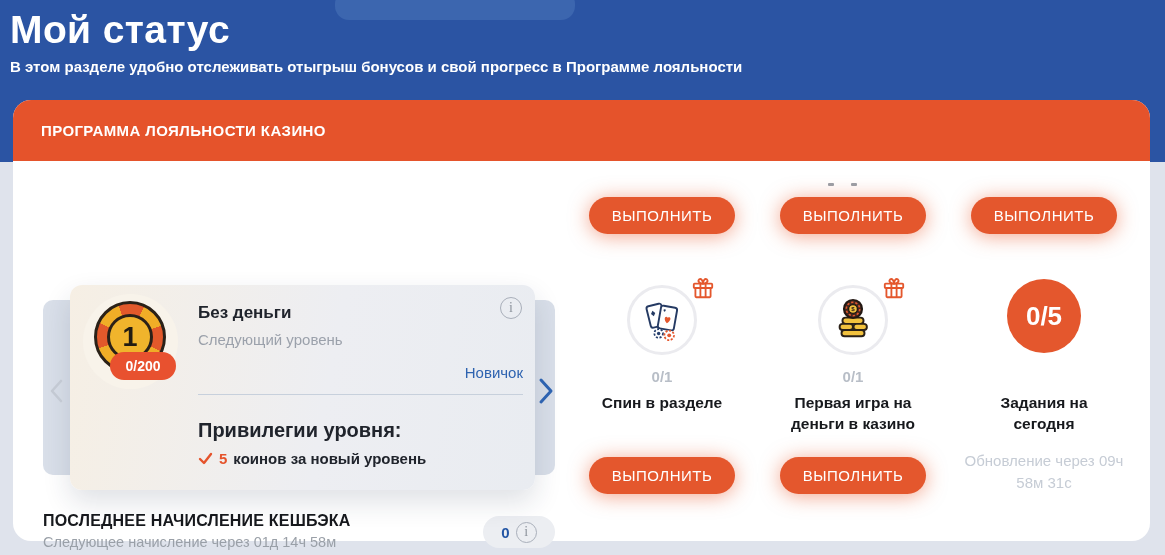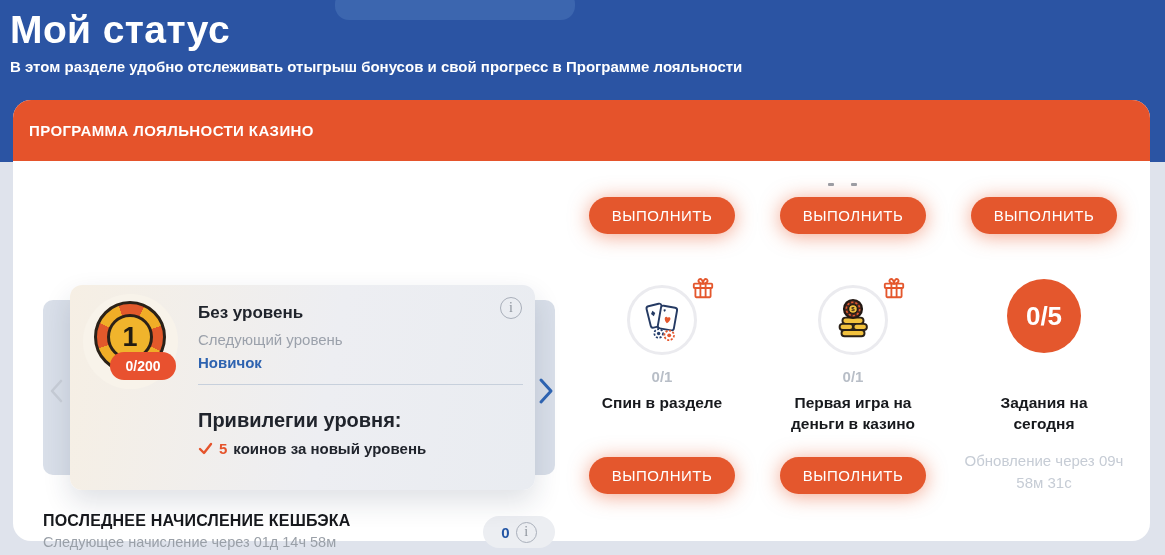--- a/index.html
+++ b/index.html
@@ -11,21 +11,21 @@
 
   .top-tab { position:absolute; left:335px; top:-10px; width:240px; height:30px;
              background:#3c66af; border-radius:14px; }
 
   .page-title { position:absolute; left:10px; top:8px; color:#fff; font-size:39px; font-weight:700; letter-spacing:.4px; }
   .page-subtitle { position:absolute; left:10px; top:58px; color:#fff; font-size:15px; font-weight:600; }
 
   .panel { position:absolute; left:13px; top:100px; width:1137px; height:441px;
            background:#fff; border-radius:18px; }
   .panel-header { position:absolute; left:0; top:0; width:100%; height:61px; background:#e5532b;
-                  border-radius:18px 18px 0 0; display:flex; align-items:center; padding-left:16px; }
+                  border-radius:18px 18px 0 0; display:flex; align-items:center; padding-left:28px; }
   .panel-header-title { color:#fff; font-size:15px; font-weight:700; letter-spacing:.4px; }
 
   
   .side-card { position:absolute; width:45px; height:175px; top:200px; background:#d9dfe9; border-radius:10px; z-index:1; }
   .side-card.left { left:30px; }
   .side-card.right { left:497px; }
   .chevron { position:absolute; z-index:3; cursor:pointer; }
   .chevron.left { left:34px; top:278px; }
   .chevron.right { left:523px; top:277px; }
 
@@ -43,21 +43,21 @@
   .medal-badge { position:absolute; left:27px; top:58px; width:66px; height:28px; background:#e8512f;
                  border-radius:15px; display:flex; align-items:center; justify-content:center;
                  color:#ffffff; font-size:14px; font-weight:700; z-index:2; }
   .info-circle { width:22px; height:22px; border:1.5px solid #a9afba; border-radius:50%; color:#8d939c;
                  display:flex; align-items:center; justify-content:center; cursor:pointer;
                  font-family:"Liberation Serif","DejaVu Serif",serif; font-size:14px; background:transparent; }
   .lc-info { position:absolute; right:13px; top:12px; }
   .lc-text { position:absolute; left:128px; top:18px; width:325px; }
   .lc-title { font-size:17px; font-weight:700; color:#20242c; }
   .lc-next-label { margin-top:8px; font-size:15px; color:#9ba1ab; }
-  .lc-next-name { margin-top:6px; font-size:15px; font-weight:700; color:#2e63b0; cursor:pointer; }
+  .lc-next-name { margin-top:16px; font-size:15px; font-weight:400; color:#2e63b0; cursor:pointer;text-align:right; }
   .lc-divider { margin-top:13px; height:1px; background:#c7d0dc; width:100%; }
   .lc-priv-heading { margin-top:24px; font-size:20px; font-weight:700; color:#20242c; }
   .lc-priv-row { margin-top:8px; display:flex; align-items:center; gap:6px; font-size:15px; font-weight:700; color:#20242c; }
   .lc-priv-amount { color:#e5532b; }
 
   .cashback-title { position:absolute; left:30px; top:412px; font-size:16px; font-weight:800; color:#17191d; letter-spacing:.2px; }
   .cashback-sub { position:absolute; left:30px; top:434px; font-size:14.5px; color:#9aa0a8; }
   .cashback-pill { position:absolute; left:470px; top:416px; width:72px; height:32px; background:#eceef2;
                    border-radius:16px; display:flex; align-items:center; justify-content:center; gap:6px; }
   .cashback-amount { color:#2456a5; font-size:15px; font-weight:700; }
@@ -128,21 +128,21 @@
       <div class="medal-halo">
         <div class="coin">
           <div class="coin-inner">1</div>
         </div>
         <div class="medal-badge">0/200</div>
       </div>
       <div class="lc-info info-circle">
         <span>i</span>
       </div>
       <div class="lc-text">
-        <div class="lc-title">Без уровень</div>
+        <div class="lc-title">Без деньги</div>
         <div class="lc-next-label">Следующий уровень</div>
         <div class="lc-next-name">Новичок</div>
         <div class="lc-divider"></div>
         <div class="lc-priv-heading">Привилегии уровня:</div>
         <div class="lc-priv-row">
           <svg width="15" height="13">
             <polyline points="2,7 6,11 13,2" fill="none" stroke="#e5532b" stroke-width="2.4" stroke-linecap="round" stroke-linejoin="round"></polyline>
           </svg>
           <span class="lc-priv-amount">5</span>
           <span>коинов за новый уровень</span>

